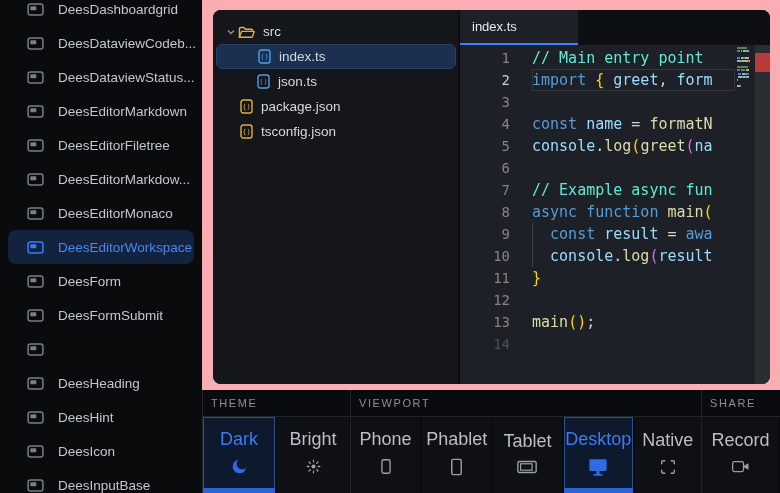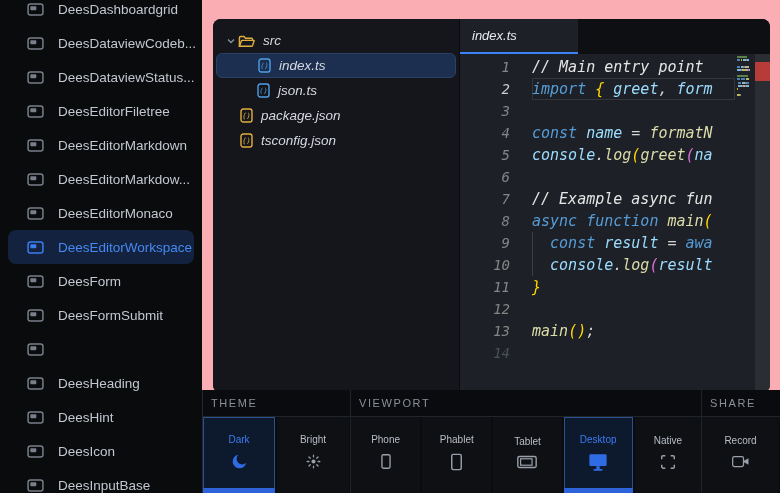--- a/index.html
+++ b/index.html
@@ -14,21 +14,21 @@
   .side-row { display:flex; align-items:center; height:34px; padding-left:27px;
               color:#c2c7d0; font-size:13.5px; cursor:pointer; }
   .side-row .w-icon { width:17px; height:13px; flex:0 0 17px; color:#787f8a; display:block; }
   .side-row span.lbl { margin-left:14px; white-space:nowrap; }
   .side-row.sel { background:#13233f; border-radius:8px; margin:0 8px; padding-left:19px;
                   color:#4688f1; }
   .side-row.sel .w-icon { color:#3b7df0; }
 
   
   #demo { position:absolute; left:202px; top:0; width:578px; height:390px;
-          background:#fbadb4; padding:19px 10px 6px 11px;font-style:italic; }
+          background:#fbadb4; padding:10px 10px 6px 11px; }
   #workspace { width:557px; height:374px; background:#14161c; border-radius:8px;
                overflow:hidden; display:flex; }
 
   
   #filetree { width:247px; height:100%; background:#14161c; padding-top:9px; }
   .ft-row { display:flex; align-items:center; height:25px; color:#d6d9de;
             font-size:13.5px; cursor:pointer; margin:0 3px; border-radius:6px; }
   .ft-row.sel { background:#1c2f50; border:1px solid #2a4166; }
   .ft-row .chev { width:14px; display:flex; justify-content:center; }
   .ft-row .ficon { display:flex; margin-right:8px; }
@@ -43,21 +43,21 @@
   #codewrap { flex:1; background:#1d2026; display:flex; position:relative; }
   #code { width:275px; padding-top:2px; font-family:"DejaVu Sans Mono", monospace;
           font-size:15px; overflow:hidden; }
   .cl { height:22px; line-height:22px; display:flex; white-space:pre; }
   .cl .ln { width:50px; text-align:right; color:#858585; font-size:14px; flex:0 0 50px; }
   .cl .ct { margin-left:22px; position:relative; flex:1; overflow:hidden; }
   .cl.cur .ln { color:#c8ccd4; }
   .cl.cur .ct { box-shadow:inset 0 0 0 1px rgba(255,255,255,0.10); }
   .cl.dim .ln { color:#4b5058; }
   .iguide { position:absolute; left:0; top:0; bottom:0; width:1px; background:#3a3f47; }
-  .t-c{color:#e5e5e5} .t-k{color:#569cd6} .t-v{color:#9cdcfe} .t-f{color:#dcdcaa}
+  .t-c{color:#5eead4} .t-k{color:#569cd6} .t-v{color:#9cdcfe} .t-f{color:#dcdcaa}
   .t-p{color:#d4d4d4} .t-b1{color:#ffd700} .t-b2{color:#da70d6}
 
   
   #minimap { width:20px; padding:2px 0 0 2px; }
   .mm-row { height:2px; margin-bottom:1.2px; display:flex; }
   .mm-row i { display:block; height:2px; opacity:.8; }
   #scrolltrack { width:15px; background:rgba(255,255,255,0.06); position:relative; }
   #error-marker { position:absolute; left:0; right:0; top:8px; height:19px; background:#b73c39; }
 
   
@@ -66,21 +66,21 @@
   .tsec { display:flex; flex-direction:column; border-right:1px solid #20242b; }
   .tsec:last-child { border-right:none; flex:1; }
   .tsec .thead { height:27px; display:flex; align-items:center; padding-left:8px;
                  color:#8b9099; font-size:11px; letter-spacing:1.6px;
                  border-bottom:1px solid #20242b; }
   .tsec .tbtns { flex:1; display:flex; }
   .vbtn { position:relative; background:#0e1013; margin-right:2px; cursor:pointer;
           display:flex; flex-direction:column; align-items:center; justify-content:center;
           gap:7px; padding-bottom:5px; }
   .vbtn:last-child { margin-right:0; }
-  .vbtn .blbl { font-size:10px; color:#b9bec7; }
+  .vbtn .blbl { font-size:18px; color:#b9bec7; }
   .vbtn .bico { color:#9aa0aa; display:flex; }
   .vbtn.sel { box-shadow:inset 0 0 0 1px #2b4f8f; background:#0d1a2e; }
   .vbtn.sel .blbl { color:#3d7bf0; }
   .vbtn.sel .bico { color:#2f6be4; }
   .vbtn .selbar { display:none; }
   .vbtn.sel .selbar { display:block; position:absolute; left:0; right:0; bottom:0;
                       height:5px; background:#2c63d8; }
 </style>
 </head>
 <body>
@@ -115,30 +115,30 @@
           </span>
           <span class="lbl">DeesDataviewStatus...</span>
         </div>
         <div class="side-row">
           <span style="display: flex;">
             <svg class="w-icon" viewBox="0 0 18 14" width="17" height="13">
               <rect x="1" y="1" width="16" height="12" rx="2.5" fill="none" stroke="currentColor" stroke-width="1.6"></rect>
               <rect x="3.4" y="3.4" width="6.5" height="4.3" rx="1" fill="currentColor"></rect>
             </svg>
           </span>
+          <span class="lbl">DeesEditorMarkdown</span>
+        </div>
+        <div class="side-row">
+          <span style="display: flex;">
+            <svg class="w-icon" viewBox="0 0 18 14" width="17" height="13">
+              <rect x="1" y="1" width="16" height="12" rx="2.5" fill="none" stroke="currentColor" stroke-width="1.6"></rect>
+              <rect x="3.4" y="3.4" width="6.5" height="4.3" rx="1" fill="currentColor"></rect>
+            </svg>
+          </span>
           <span class="lbl">DeesEditorFiletree</span>
-        </div>
-        <div class="side-row">
-          <span style="display: flex;">
-            <svg class="w-icon" viewBox="0 0 18 14" width="17" height="13">
-              <rect x="1" y="1" width="16" height="12" rx="2.5" fill="none" stroke="currentColor" stroke-width="1.6"></rect>
-              <rect x="3.4" y="3.4" width="6.5" height="4.3" rx="1" fill="currentColor"></rect>
-            </svg>
-          </span>
-          <span class="lbl">DeesEditorMarkdown</span>
         </div>
         <div class="side-row">
           <span style="display: flex;">
             <svg class="w-icon" viewBox="0 0 18 14" width="17" height="13">
               <rect x="1" y="1" width="16" height="12" rx="2.5" fill="none" stroke="currentColor" stroke-width="1.6"></rect>
               <rect x="3.4" y="3.4" width="6.5" height="4.3" rx="1" fill="currentColor"></rect>
             </svg>
           </span>
           <span class="lbl">DeesEditorMarkdow...</span>
         </div>

